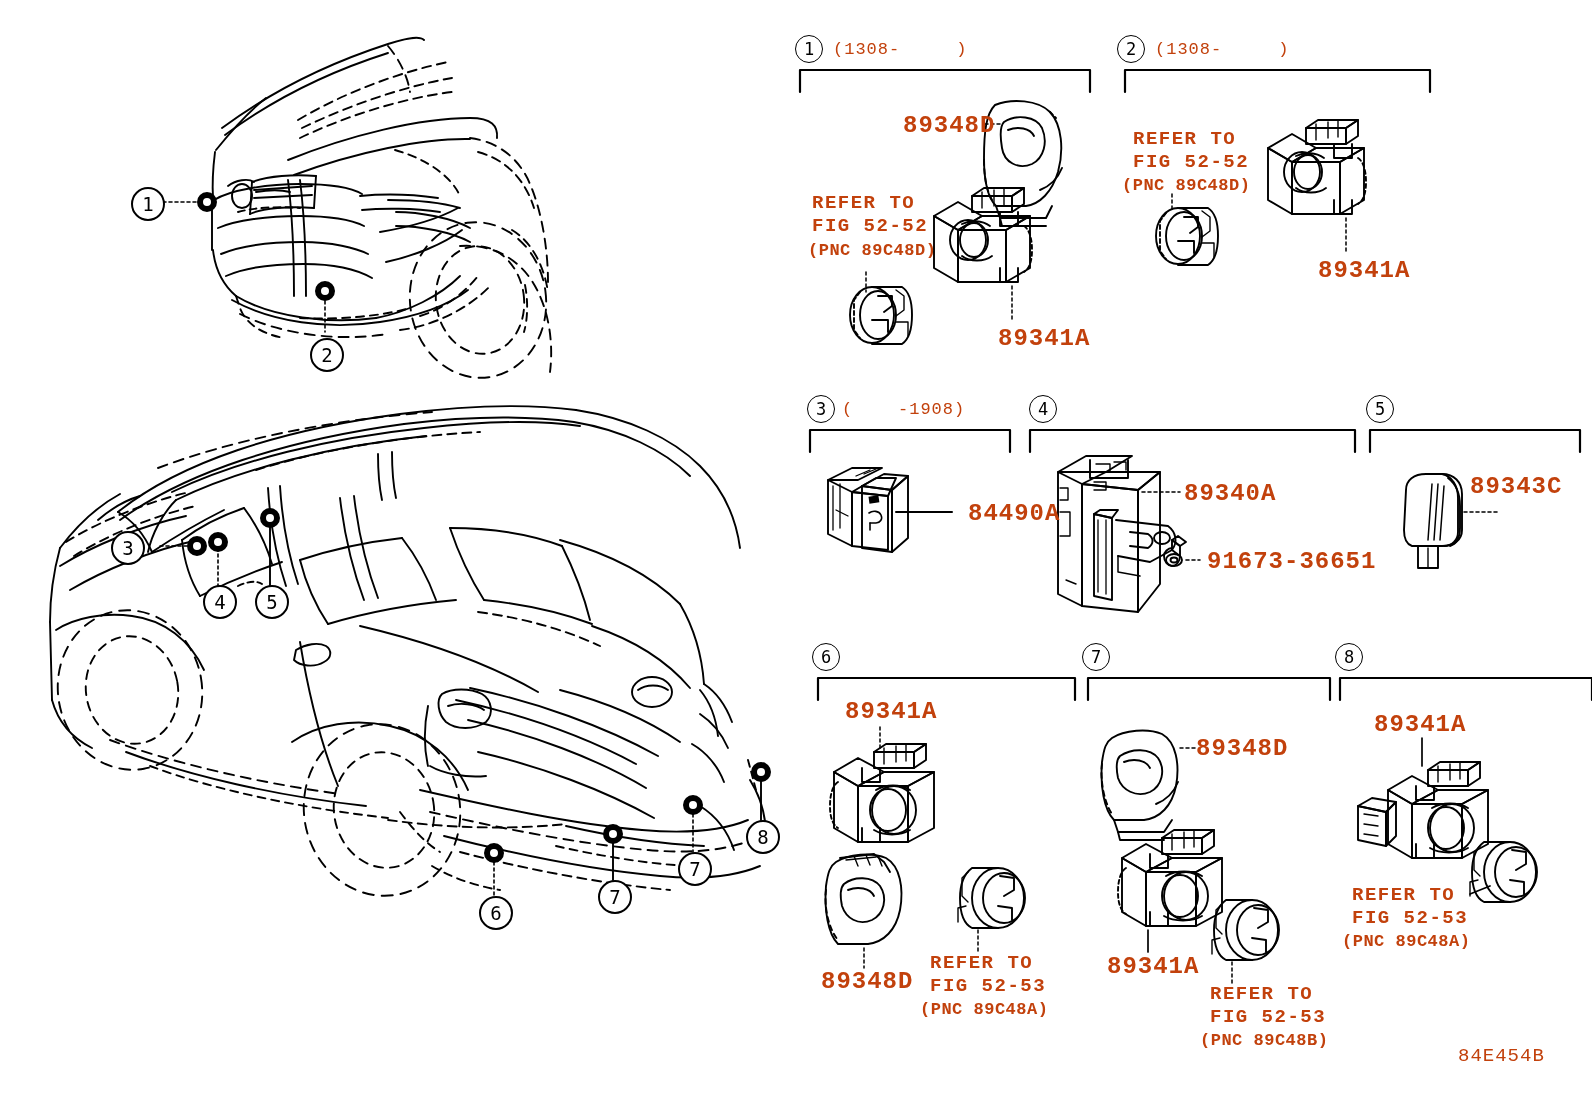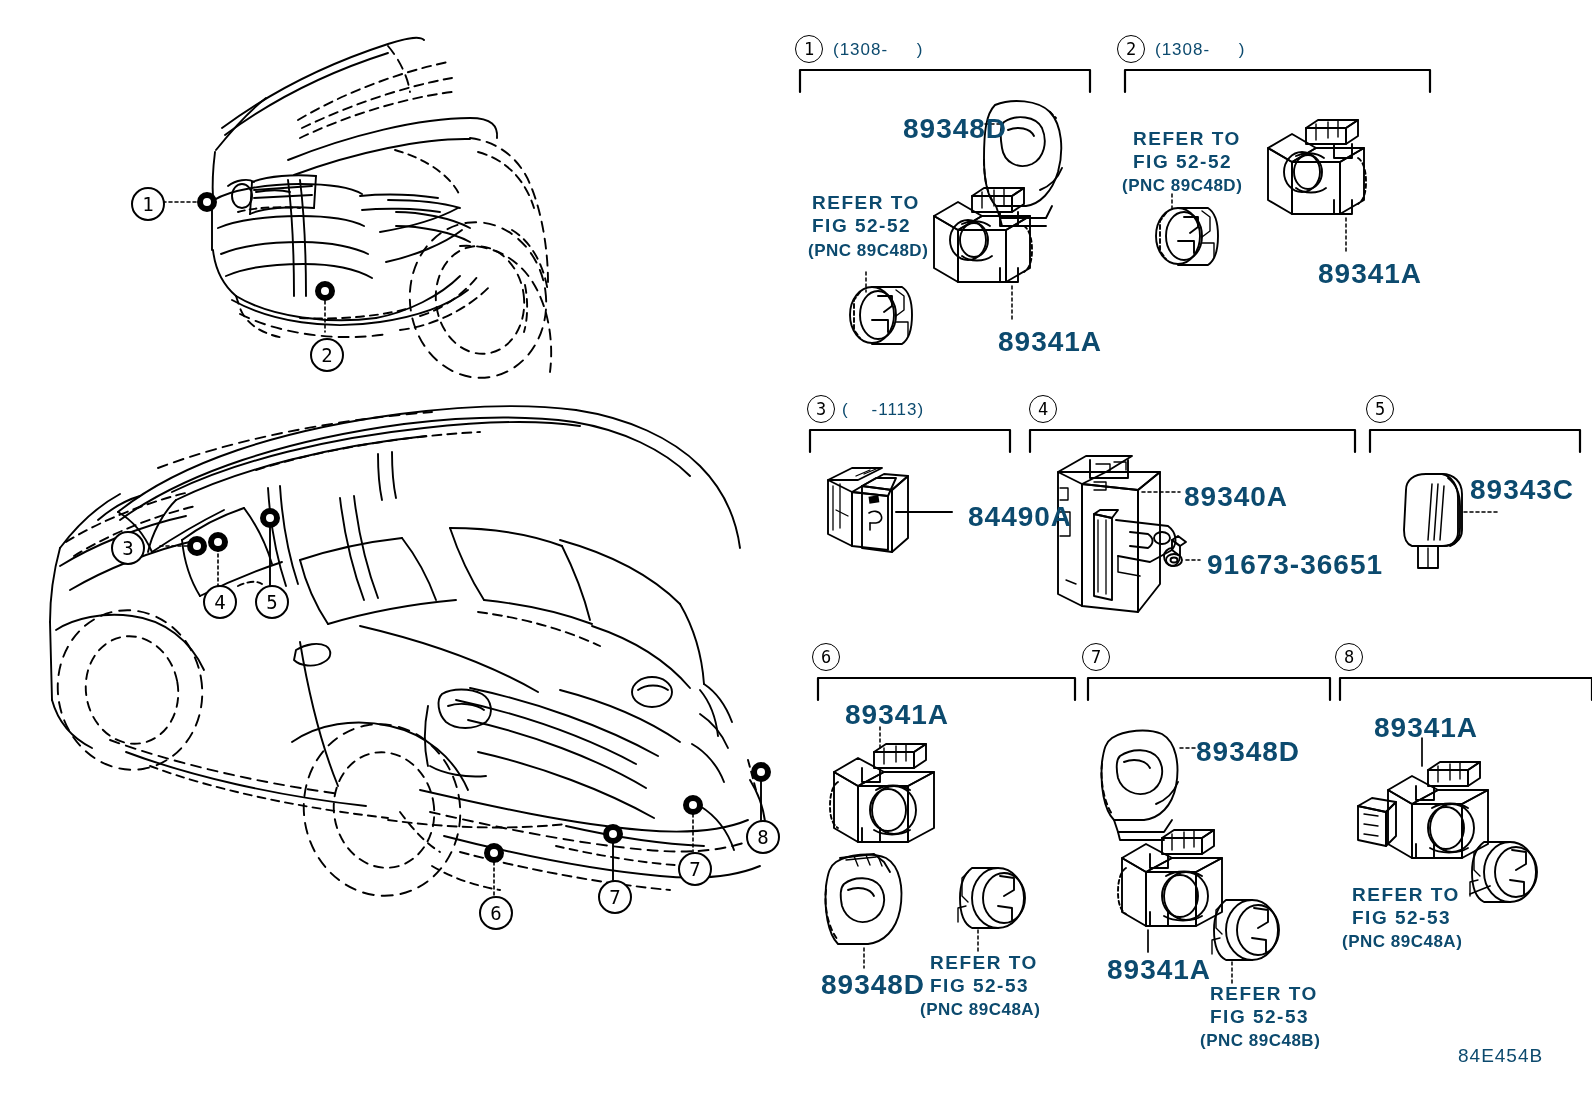--- a/index.html
+++ b/index.html
@@ -6,28 +6,28 @@
   html,body{margin:0;padding:0;background:#ffffff;}
   body{
     width:1592px;height:1099px;position:relative;overflow:hidden;
     font-family:"DejaVu Sans Mono","Liberation Mono",monospace;
     color:#000;
   }
   #page{position:absolute;left:0;top:0;width:1592px;height:1099px;}
   svg.layer{position:absolute;left:0;top:0;width:1592px;height:1099px;}
   .lbl{
     position:absolute;
-    font-family:Liberation Sans, sans-serif;
+    font-family:Liberation Mono, monospace;
     font-weight:bold;
     white-space:pre;
     letter-spacing:0px;
-    color:#0c4a6e;
+    color:#c2410c;
     line-height:1.18;
   }
-  .pn{font-size:28px;font-weight:bold;letter-spacing:1px;}
+  .pn{font-size:24px;font-weight:bold;letter-spacing:1px;}
   .refer{font-size:19px;font-weight:bold;letter-spacing:1.5px;}
   .pnc{font-size:17px;font-weight:bold;letter-spacing:0.5px;}
   .daterange{font-size:17px;font-weight:normal;letter-spacing:1px;}
   .diagcode{font-size:19px;font-weight:normal;letter-spacing:1px;}
   .callnum{
     position:absolute;
     width:30px;height:30px;border:2px solid #000;border-radius:50%;
     display:flex;align-items:center;justify-content:center;
     font-size:19px;font-weight:normal;background:#fff;
     font-family:"DejaVu Sans Mono","Liberation Mono",monospace;
@@ -579,21 +579,21 @@
   <div class="lbl daterange" style="left:833px;top:40px;">(1308-     )</div>
 
   <div class="grpnum" style="left:1117px;top:35px;">
     <span>2</span>
   </div>
   <div class="lbl daterange" style="left:1155px;top:40px;">(1308-     )</div>
 
   <div class="grpnum" style="left:807px;top:395px;">
     <span>3</span>
   </div>
-  <div class="lbl daterange" style="left:842px;top:400px;">(    -1113)</div>
+  <div class="lbl daterange" style="left:842px;top:400px;">(    -1908)</div>
 
   <div class="grpnum" style="left:1029px;top:395px;">
     <span>4</span>
   </div>
 
   <div class="grpnum" style="left:1366px;top:395px;">
     <span>5</span>
   </div>
 
   <div class="grpnum" style="left:812px;top:643px;">

